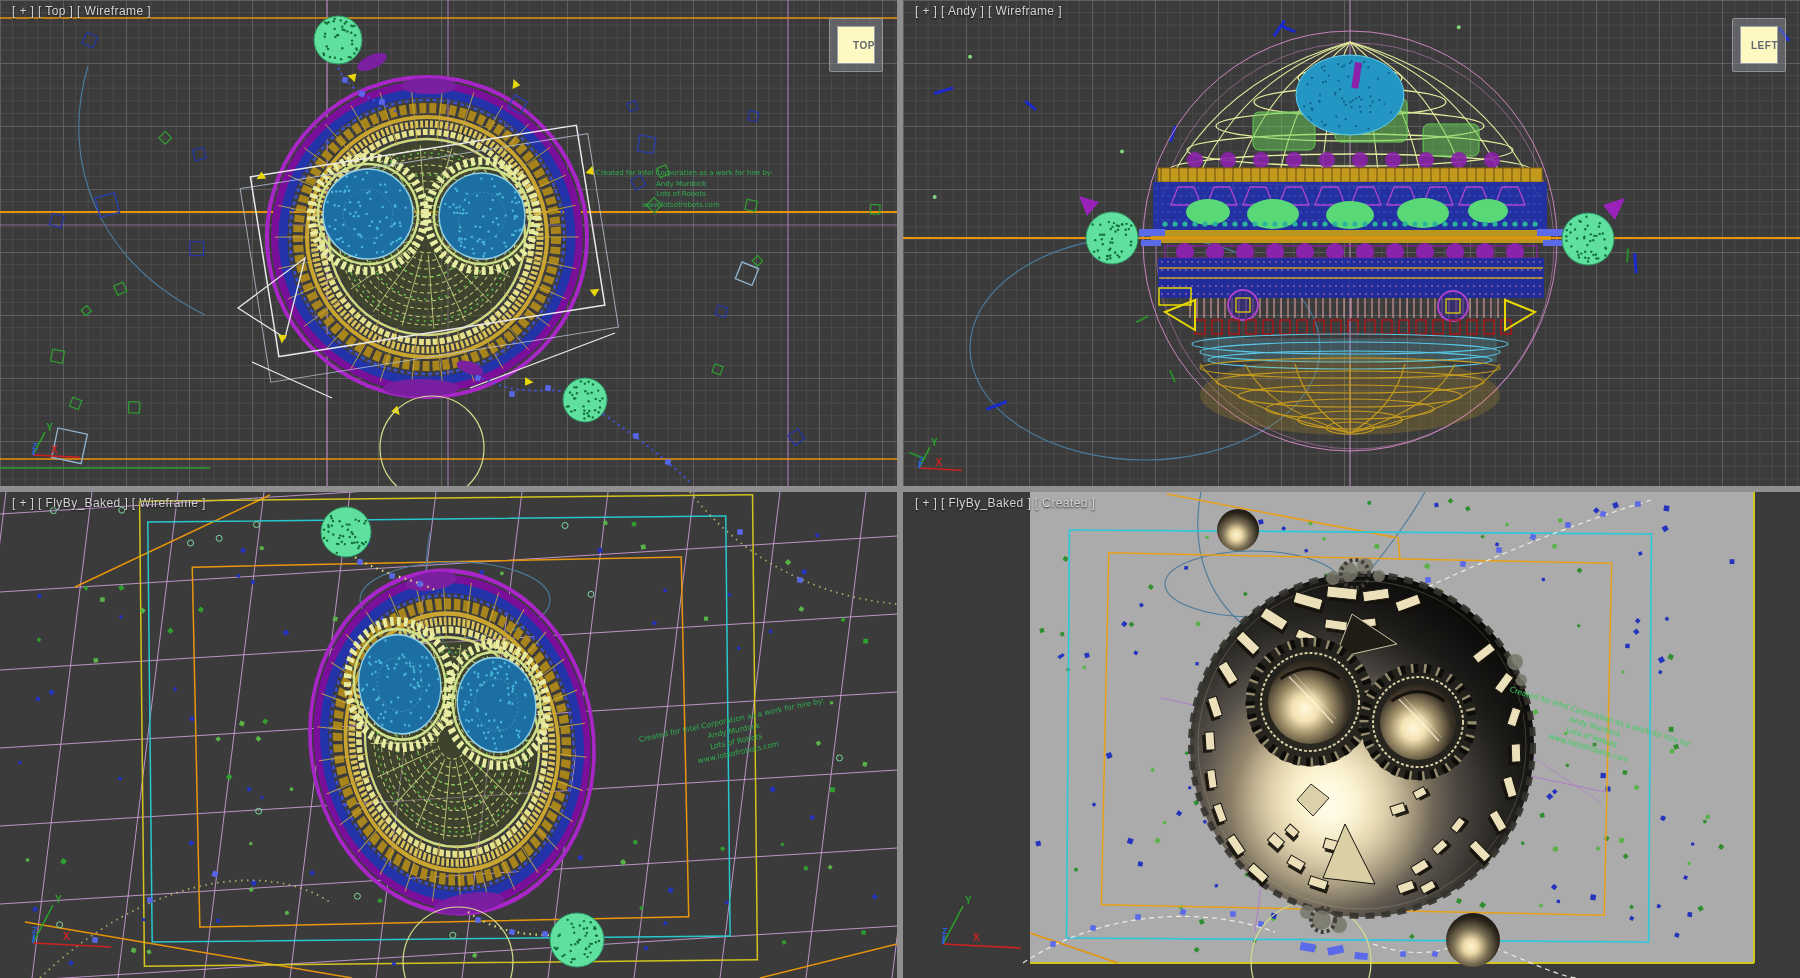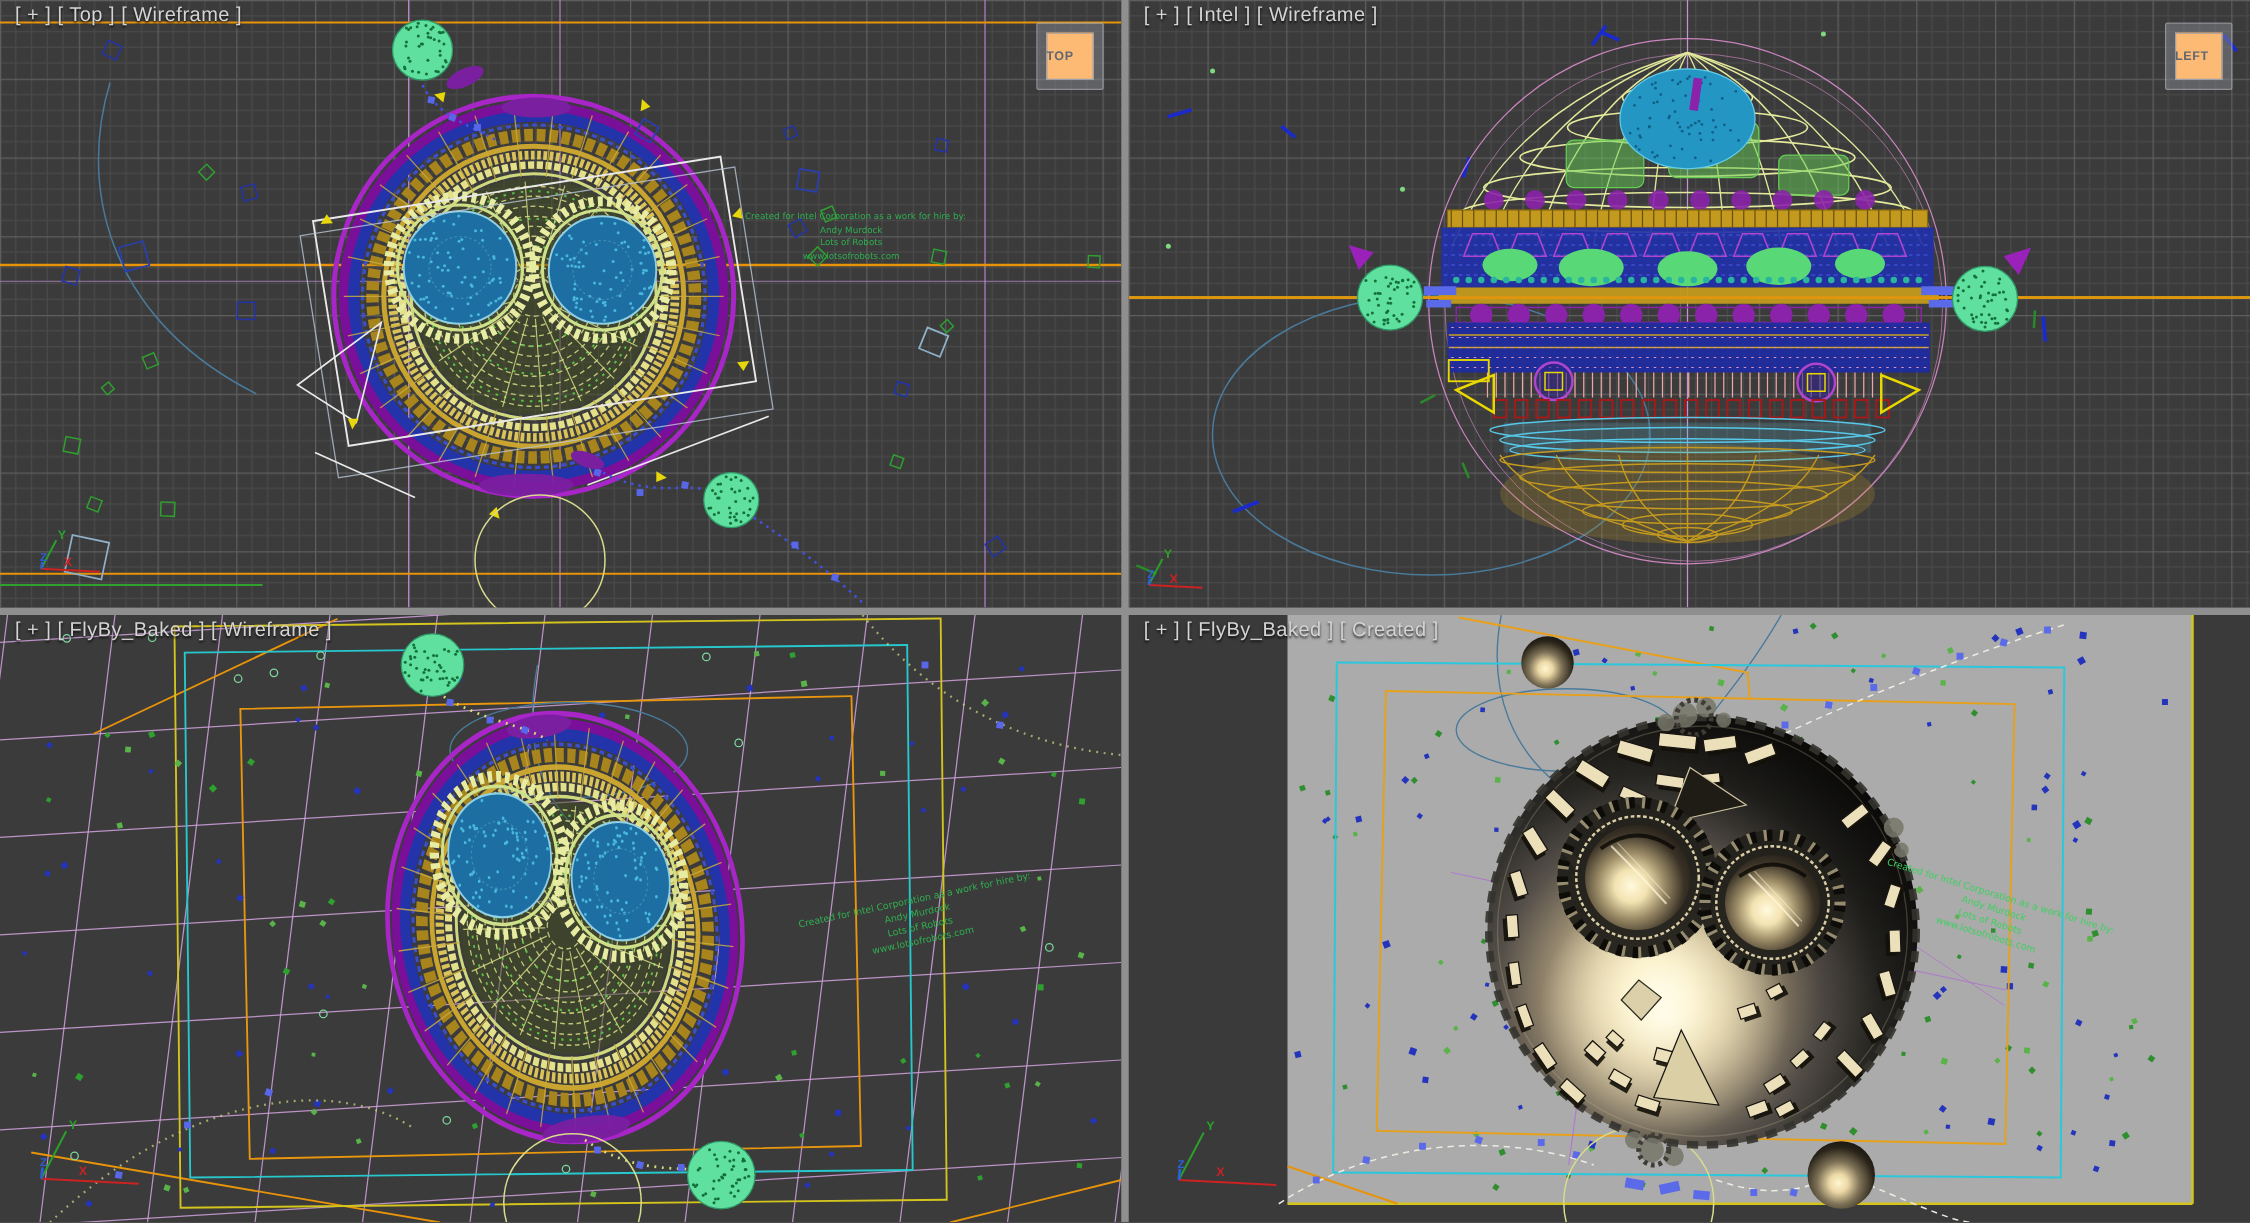--- a/index.html
+++ b/index.html
@@ -1,25 +1,25 @@
 <!DOCTYPE html>
 <html><head>
 <meta charset="utf-8">
 <style>
   html,body{margin:0;padding:0;background:#222;}
   #root{position:relative;width:1800px;height:978px;background:#8f8f8f;overflow:hidden;
         font-family:"Liberation Sans",sans-serif;}
   .vp{position:absolute;overflow:hidden;background:#3b3b3b;}
   .vp svg{position:absolute;left:0;top:0;}
-  .vp-label{position:absolute;left:12px;top:4px;font-size:16px;color:#d4d4d4;
+  .vp-label{position:absolute;left:12px;top:4px;font-size:12px;color:#d4d4d4;
             letter-spacing:.4px;text-shadow:0 1px 2px rgba(0,0,0,.8);z-index:5;cursor:default;}
   .viewcube{position:absolute;top:18px;right:14px;width:52px;height:52px;z-index:5;
             background:rgba(140,145,152,.45);border:1px solid rgba(180,184,190,.55);border-radius:2px;}
-  .vc-face{position:absolute;left:7px;top:7px;right:7px;bottom:7px;background:#fdba74;
-           display:flex;align-items:center;justify-content:flex-start;
+  .vc-face{position:absolute;left:7px;top:7px;right:7px;bottom:7px;background:#fef9c3;
+           display:flex;align-items:center;justify-content:flex-end;
            font:bold 10px "Liberation Sans",sans-serif;color:#616770;letter-spacing:.5px;
            box-shadow:inset 0 0 0 1px #9ca0a8;}
   .credit{position:absolute;z-index:4;text-align:center;white-space:nowrap;
           font:7.5px "DejaVu Sans",sans-serif;color:#2fae4f;line-height:11px;}
   .credit.tl{font-size:7px;line-height:10.5px;}
   .credit.rot-l{transform:rotate(-12deg);}
   .credit.rot-r{transform:rotate(17deg);color:#3fd060;}
 </style>
 </head>
 <body>
@@ -910,21 +910,21 @@
         </g>
         <g>
           <line x1="16" y1="468" x2="27" y2="447.1" stroke="#2aa02a" stroke-width="1.6"></line>
           <line x1="16" y1="468" x2="58.900000000000006" y2="470.2" stroke="#cc2222" stroke-width="1.6"></line>
           <line x1="16" y1="468" x2="17" y2="463.05" stroke="#2a5fd8" stroke-width="2.2"></line>
           <text x="28.1" y="446" font-family="Liberation Sans, sans-serif" fill="#2aa02a" font-size="10" font-weight="bold">Y</text>
           <text x="32.5" y="466.35" font-family="Liberation Sans, sans-serif" fill="#cc2222" font-size="10" font-weight="bold">X</text>
           <text x="15" y="462.5" font-family="Liberation Sans, sans-serif" fill="#2a5fd8" font-size="9" font-weight="bold">Z</text>
         </g>
       </svg>
-    <div class="vp-label">[ + ] [ Intel ] [ Wireframe ]</div>
+    <div class="vp-label">[ + ] [ Andy ] [ Wireframe ]</div>
     <div class="viewcube">
       <div class="vc-face">
         <span>LEFT</span>
       </div>
     </div>
   </div>
 
   <div class="vp" id="vp-bl" style="left:0;top:492px;width:897px;height:486px;">
     <svg id="svg-bl" width="897" height="486" viewBox="0 0 897 486">
         <rect x="0" y="0" width="897" height="486" fill="#3b3b3b"></rect>

